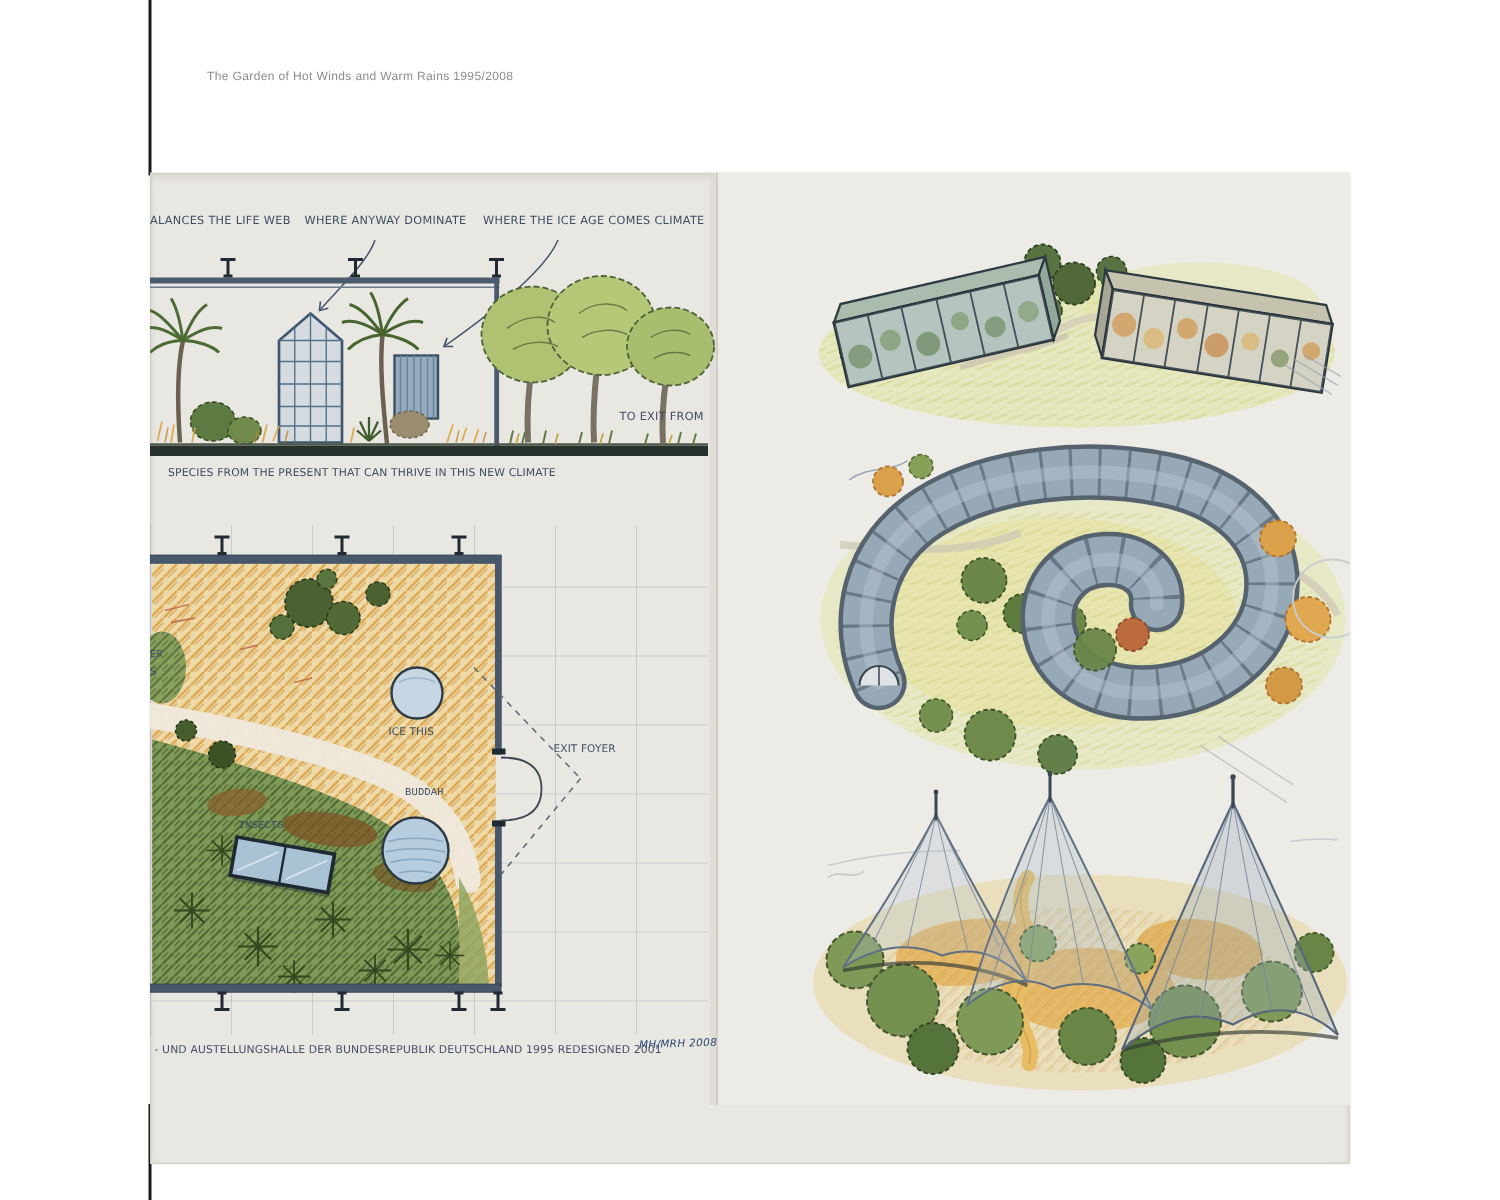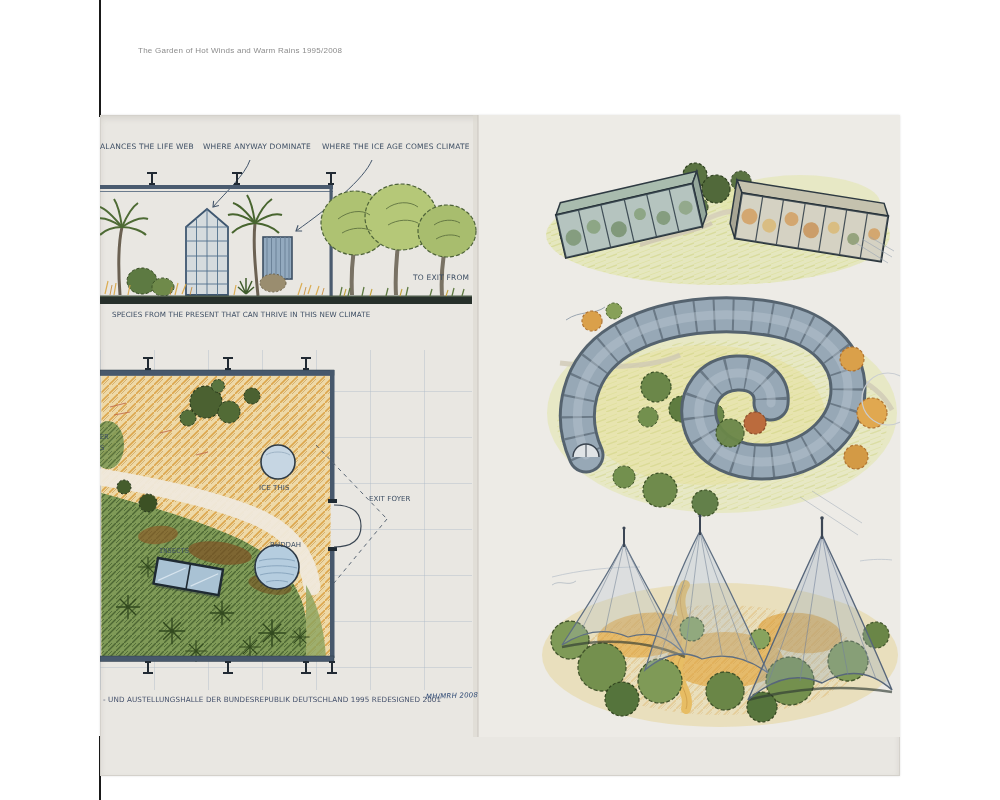--- a/index.html
+++ b/index.html
@@ -392,18 +392,18 @@
 
     <span class="hand" style="left:0px;top:27px;">ALANCES THE LIFE WEB</span>
     <span class="hand" style="left:103px;top:27px;">WHERE ANYWAY DOMINATE</span>
     <span class="hand" style="left:222px;top:27px;">WHERE THE ICE AGE COMES CLIMATE</span>
     <span class="hand" style="left:313px;top:158px;">TO EXIT FROM</span>
     <span class="hand species" style="left:12px;top:195px;">SPECIES FROM THE PRESENT THAT CAN THRIVE IN THIS NEW CLIMATE</span>
     <span class="hand sm" style="left:0px;top:318px;font-family:Liberation Mono, monospace;">ER</span>
     <span class="hand sm" style="left:0px;top:329px;">S</span>
     <span class="hand sm" style="left:159px;top:369px;">ICE THIS</span>
     <span class="hand sm" style="left:257px;top:380px;margin-left:12px;">EXIT FOYER</span>
-    <span class="hand sm" style="left:170px;top:426px;">BUDDAH</span>
+    <span class="hand sm" style="left:170px;top:410px;font-family:Liberation Mono, monospace;">BUDDAH</span>
     <span class="hand sm" style="left:59px;top:432px;font-family:Liberation Mono, monospace;">INSECTS</span>
     <span class="hand footer" style="left:3px;top:580px;">- UND AUSTELLUNGSHALLE DER BUNDESREPUBLIK DEUTSCHLAND 1995 REDESIGNED 2001</span>
     <span class="hand sig" style="left:326px;top:577px;">MH/MRH 2008</span>
   </div>
 </div>
 
 </body></html>

